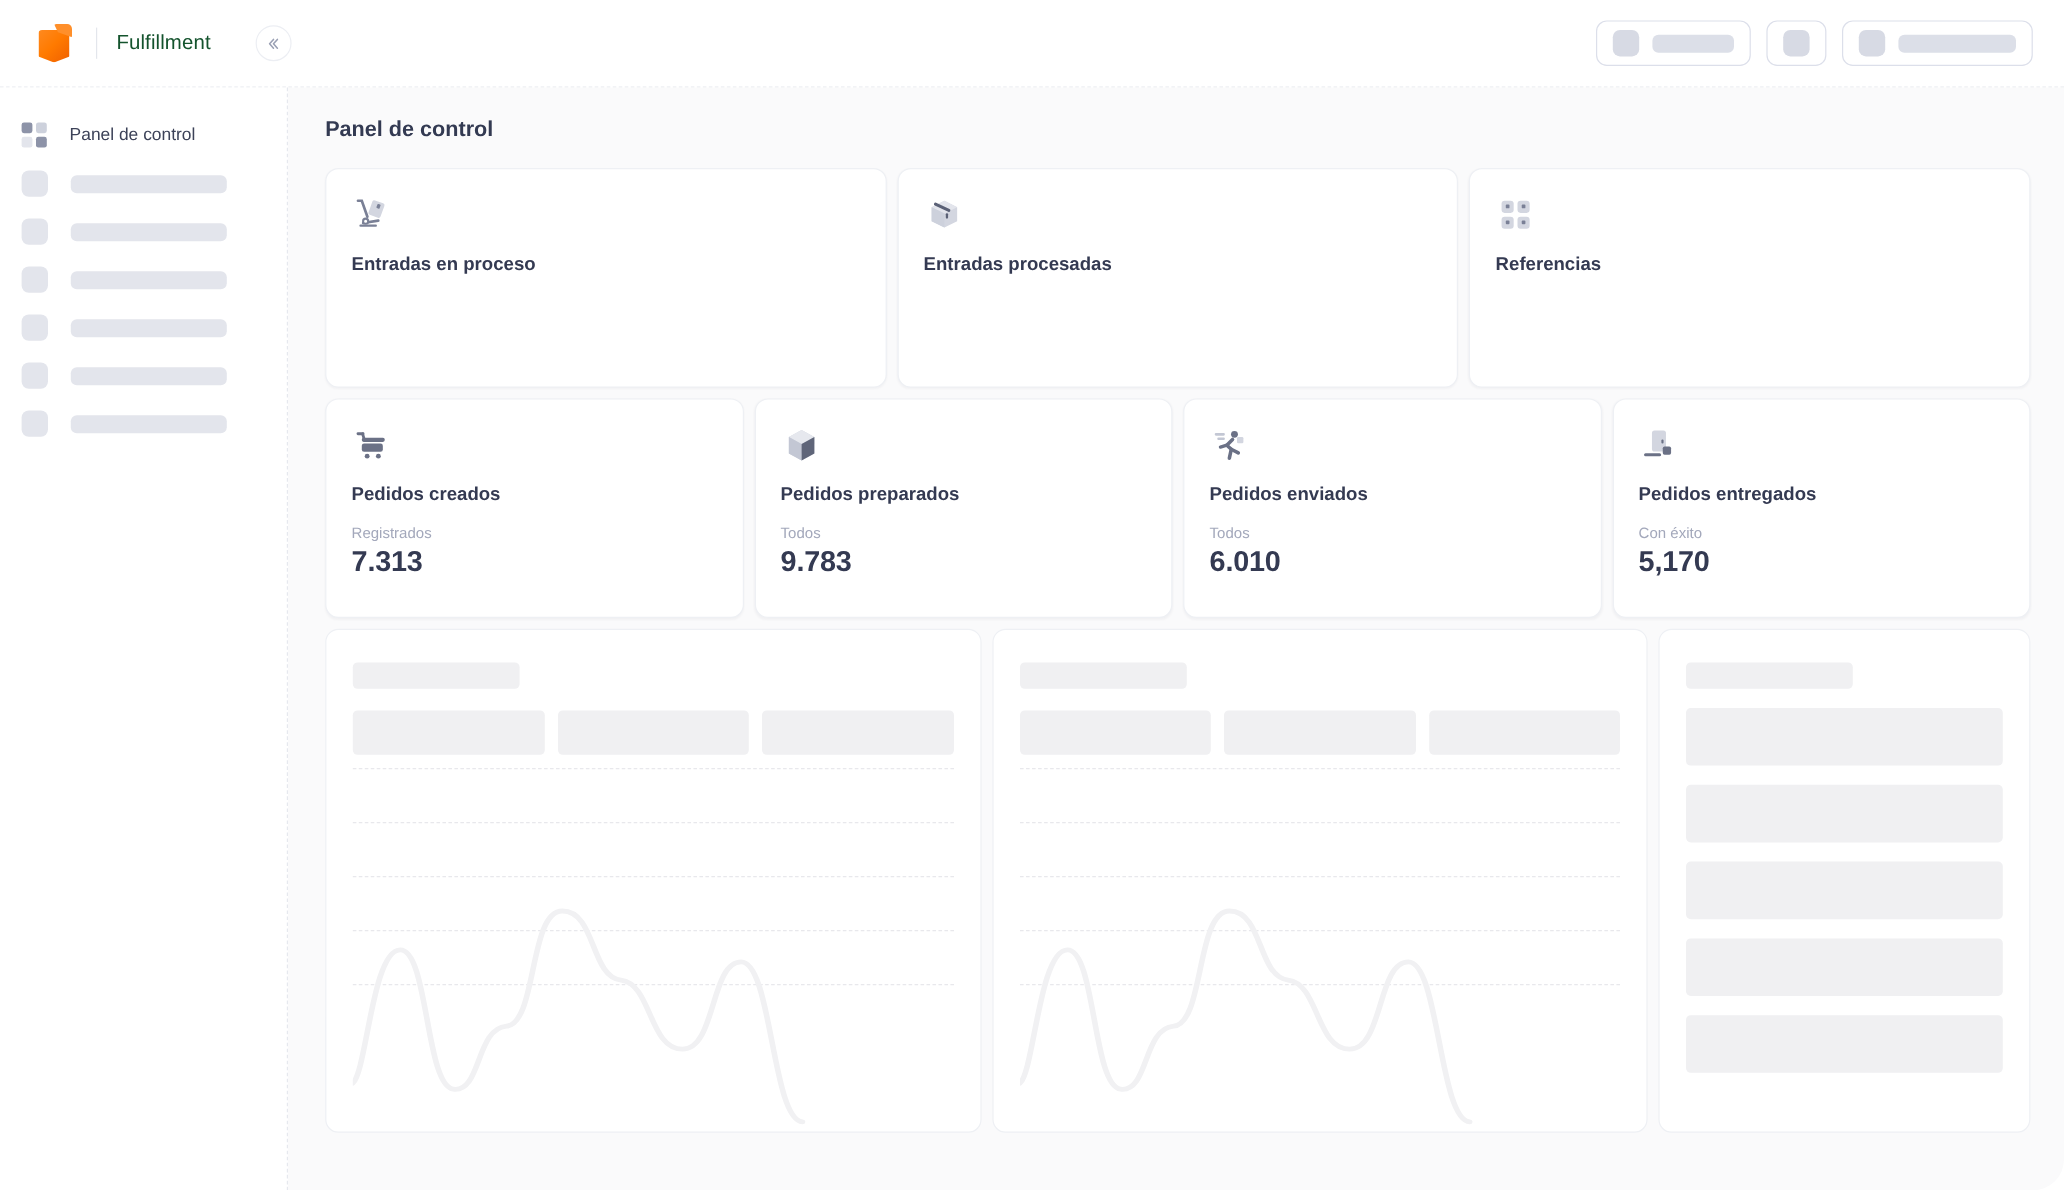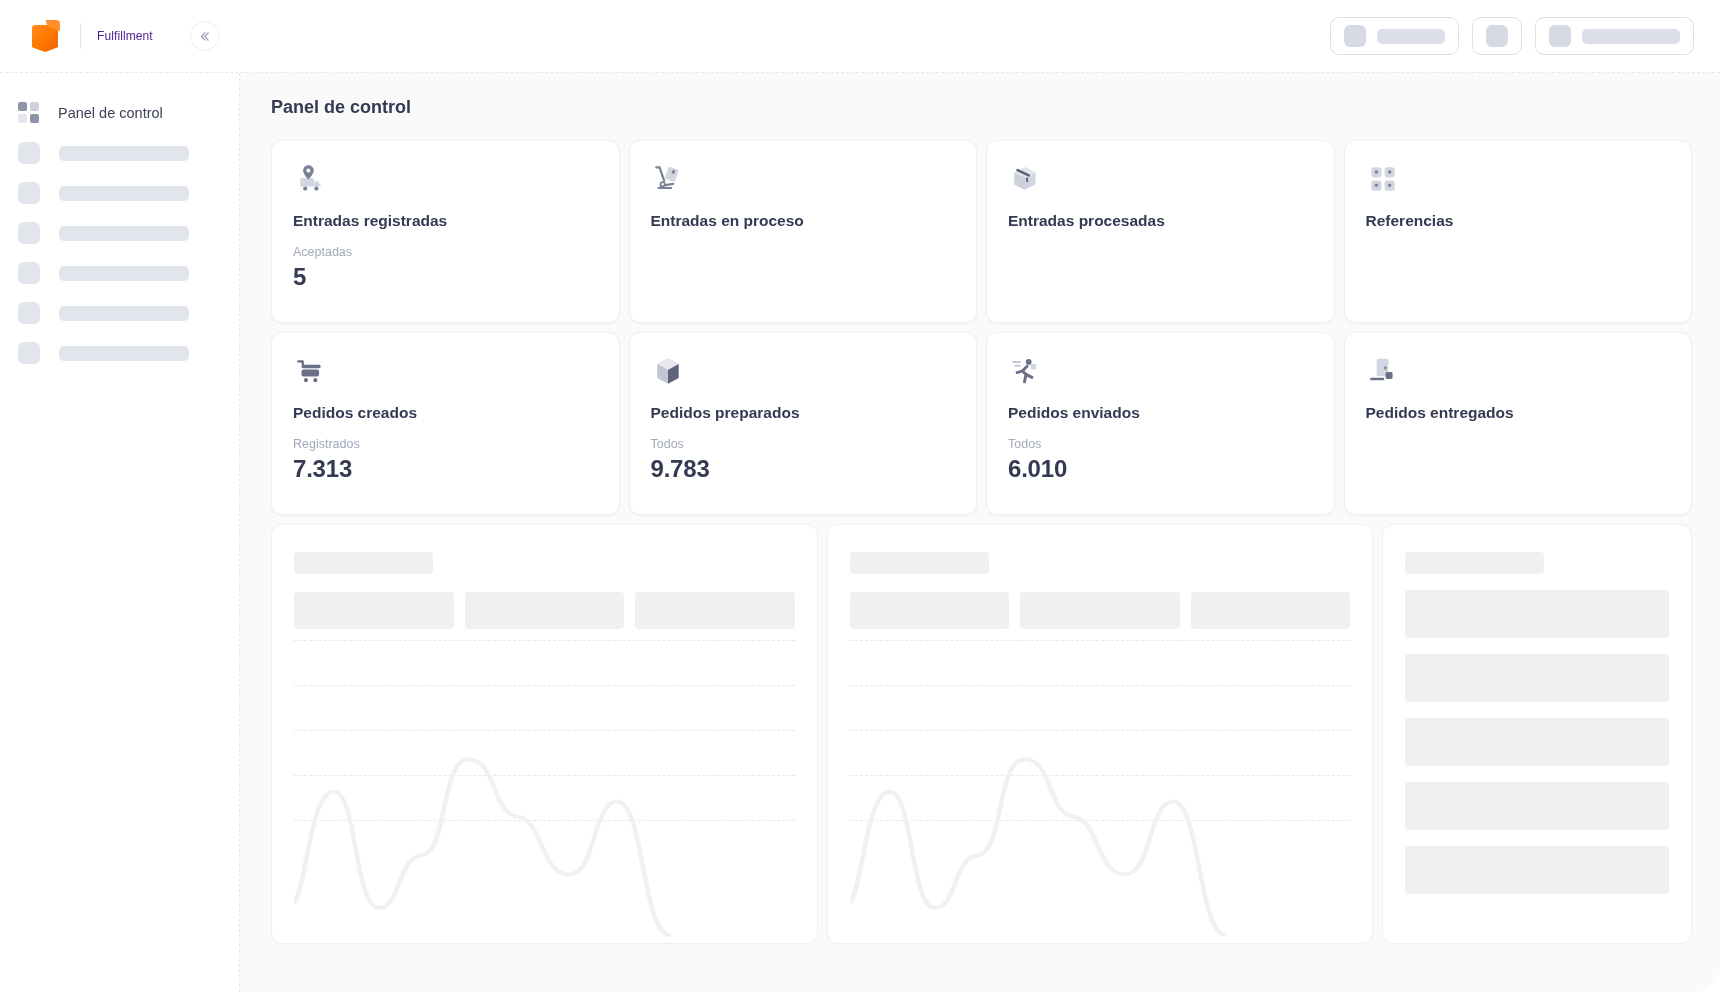--- a/index.html
+++ b/index.html
@@ -35,21 +35,21 @@
     clip-path: polygon(0 0, 100% 0, 100% 82%, 50% 100%, 0 82%);
   }
   .logo .flap {
     position: absolute; left: 17px; top: 2px;
     width: 15px; height: 11px;
     background: #ff8f2a;
     border-radius: 2px 4px 1px 1px;
     clip-path: polygon(0 0, 100% 0, 100% 100%, 22% 62%);
   }
   .divider-v { width: 1px; height: 26px; background: #e3e6ec; margin: 0 16px 0 18px; }
-  .brand-title { font-size: 12px; color: #4c1d95; letter-spacing: .1px; }
+  .brand-title { font-size: 17px; color: #14532d; letter-spacing: .1px; }
   .collapse-btn {
     width: 30px; height: 30px; margin-left: 37px;
     border: 1px solid #eceef3; border-radius: 50%;
     background: #fff; display: flex; align-items: center; justify-content: center;
     color: #9aa0b4; font-size: 13px; cursor: pointer;
   }
   .topbar-right {
     margin-left: auto; display: flex; align-items: center;
     gap: 13px; padding-right: 26px;
   }
@@ -200,39 +200,20 @@
         <span class="sq"></span>
         <span class="ln" style="width:130px"></span>
       </div>
   </div>
 
   <div class="main">
     <div class="page-title">Panel de control</div>
 
     <div class="card-row">
 
-      <div class="card">
-        <div class="card-icon">
-          <svg width="34" height="34" viewBox="0 0 32 32" fill="none">
-            <path d="M7 15h10a3 3 0 0 1 3 3v5H7z" fill="#d3d6e0"></path>
-            <path d="M20 18h3.2l2.8 3.6V23H20z" fill="#d3d6e0"></path>
-            <circle cx="11.5" cy="25" r="2" fill="#7a8096"></circle>
-            <circle cx="22" cy="25" r="2" fill="#7a8096"></circle>
-            <path d="M14.5 3c-2.8 0-5 2.2-5 5 0 3.6 5 8.4 5 8.4s5-4.8 5-8.4c0-2.8-2.2-5-5-5z" fill="#7a8096"></path>
-            <circle cx="14.5" cy="8" r="1.9" fill="#ffffff"></circle>
-          </svg>
-        </div>
-        <div class="card-title">Entradas registradas</div>
-        <div class="metrics">
-          <div>
-            <div class="metric-label">Aceptadas</div>
-            <div class="metric-value">5</div>
-          </div>
-        </div>
-      </div>
 
       <div class="card">
         <div class="card-icon">
           <svg width="34" height="34" viewBox="0 0 32 32" fill="none">
             <path d="M5 5h3l4.4 12.5" stroke="#7a8096" stroke-width="2.1" stroke-linecap="round"></path>
             <rect x="14.5" y="5.5" width="10" height="12" rx="1.6" transform="rotate(20 19.5 11.5)" fill="#d3d6e0"></rect>
             <rect x="19.8" y="7.6" width="2.6" height="3.4" rx=".6" transform="rotate(20 21 9.3)" fill="#7a8096"></rect>
             <path d="M9 21.5h12" stroke="#7a8096" stroke-width="2.1" stroke-linecap="round" transform="rotate(-9 15 21.5)"></path>
             <circle cx="11" cy="21" r="2" fill="#fff" stroke="#7a8096" stroke-width="1.6"></circle>
             <path d="M7 24.5h12" stroke="#7a8096" stroke-width="1.8" stroke-linecap="round"></path>
@@ -335,20 +316,26 @@
       <div class="card">
         <div class="card-icon">
           <svg width="34" height="34" viewBox="0 0 32 32" fill="none">
             <rect x="10" y="4.5" width="11" height="16.5" rx="2" fill="#d3d6e0"></rect>
             <rect x="17.4" y="11.6" width="1.7" height="3" rx=".8" fill="#6b7186"></rect>
             <rect x="18.5" y="17" width="6.5" height="6.5" rx="1.4" fill="#6b7186"></rect>
             <path d="M5 23.5h11" stroke="#6b7186" stroke-width="2.4" stroke-linecap="round"></path>
           </svg>
         </div>
         <div class="card-title">Pedidos entregados</div>
+        <div class="metrics">
+          <div>
+            <div class="metric-label">Con éxito</div>
+            <div class="metric-value">5,170</div>
+          </div>
+        </div>
       </div>
 
     </div>
 
     <div class="panel-row">
 
       <div class="panel wide">
         <div class="p-title"></div>
         <div class="p-chips">
           <div class="p-chip"></div>

